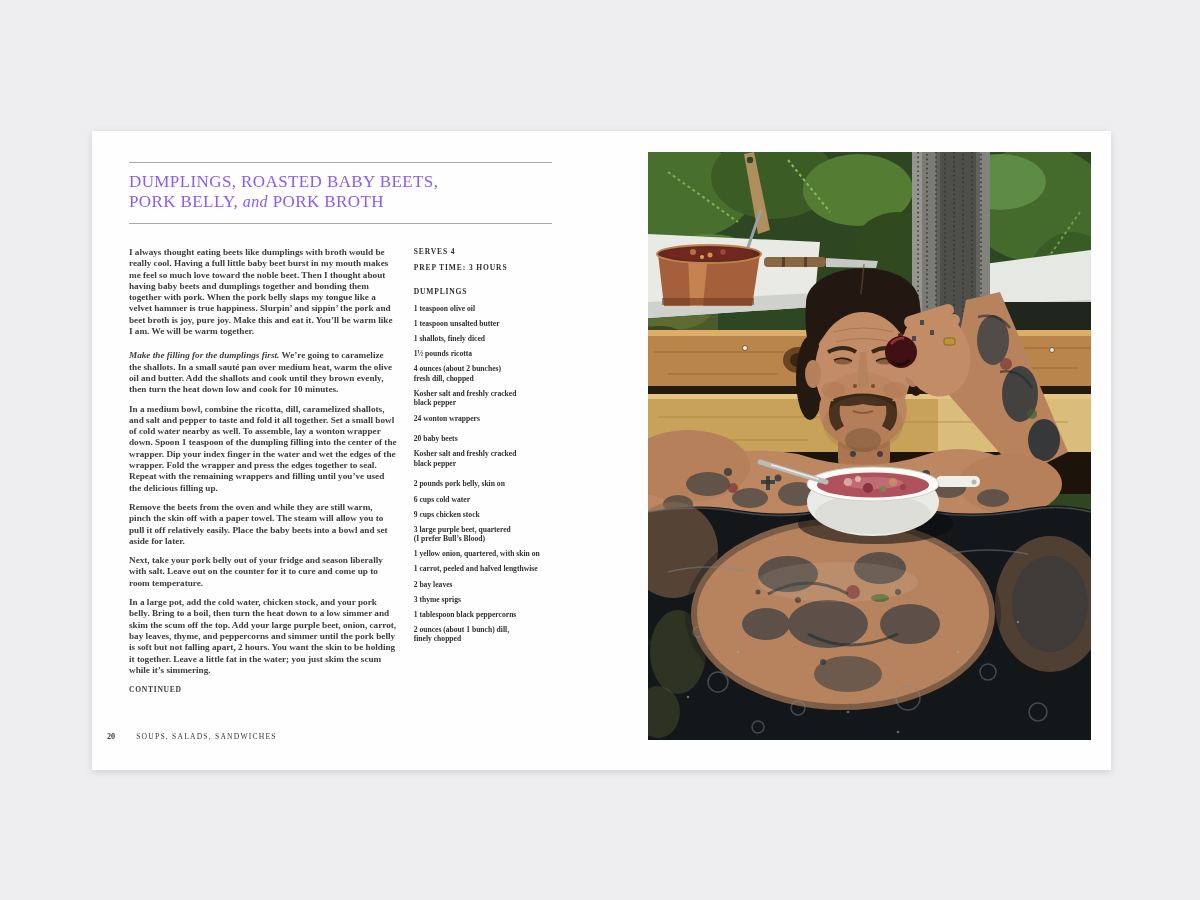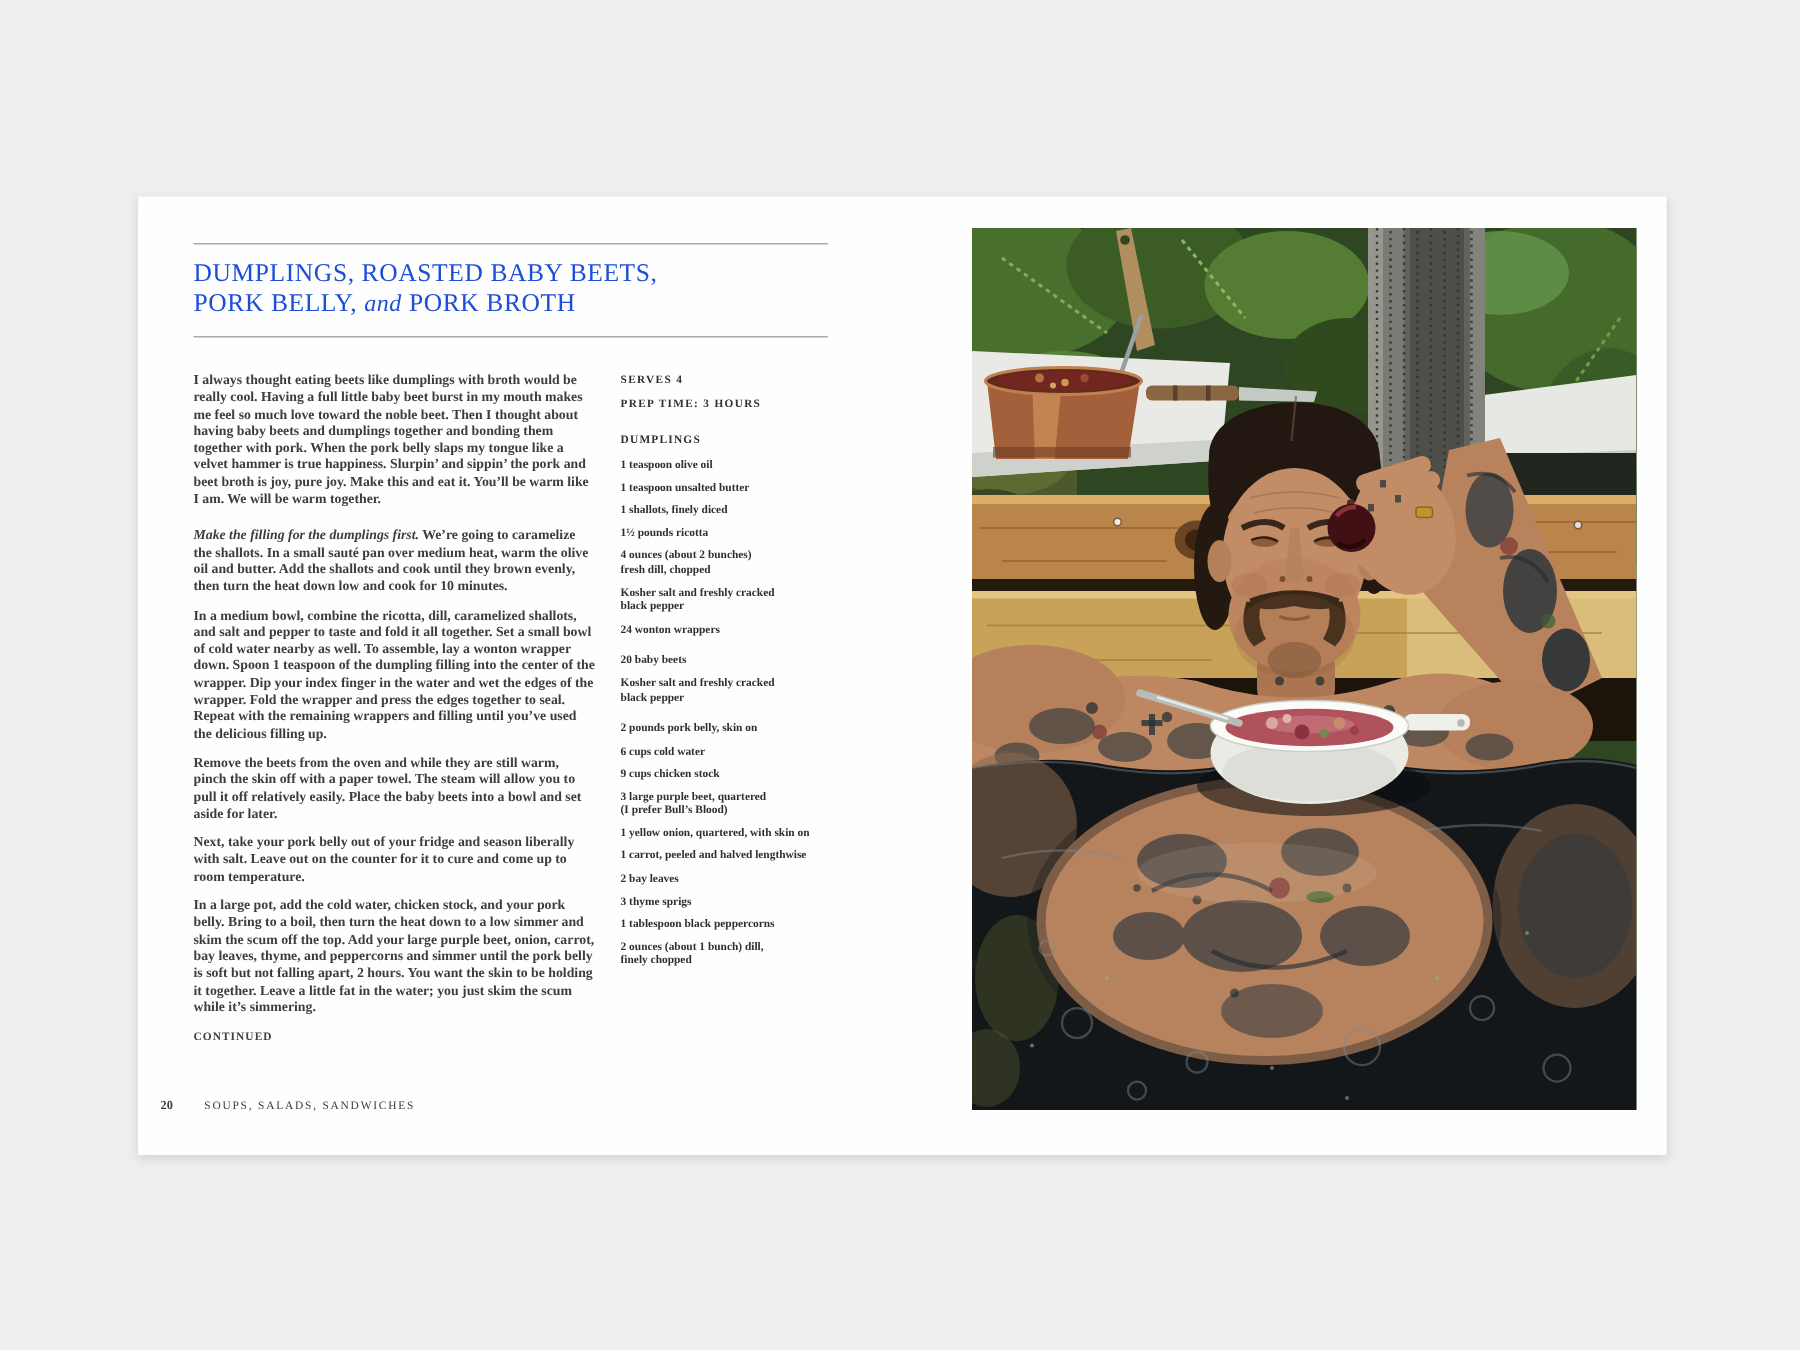--- a/index.html
+++ b/index.html
@@ -13,21 +13,21 @@
     position:absolute;left:92px;top:131px;width:1019px;height:639px;
     background:#fefefe;
     box-shadow:0 2px 7px rgba(0,0,0,0.13);
   }
   
   .text-block{position:absolute;left:37px;top:31px;width:423px;}
   .rule{height:1px;background:#a9a9a9;}
   .title{
     margin:9px 0 11px 0;
     font-size:17px;line-height:20px;
-    letter-spacing:0.4px;color:#1d4ed8;font-weight:normal;
+    letter-spacing:0.4px;color:#8b5cf6;font-weight:normal;
   }
   .title em{font-size:16px;}
   .cols{display:flex;gap:17px;margin-top:23px;}
   .col-body{width:271px;font-size:9.2px;line-height:11.3px;color:#3d3d3d;font-weight:bold;}
   .col-body p{margin:0 0 8px 0;}
   .col-body p.extra-gap{margin-top:13px;}
   .continued{font-size:7.6px;letter-spacing:0.7px;color:#3d3d3d;margin-top:3px;font-variant:small-caps;}
   .col-ing{width:140px;font-size:7.6px;line-height:9.6px;color:#2f2f2f;font-weight:bold;}
   .meta-line{font-weight:bold;letter-spacing:0.9px;margin-bottom:6px;font-size:7.5px;}
   .meta-line.last{margin-bottom:15px;}

